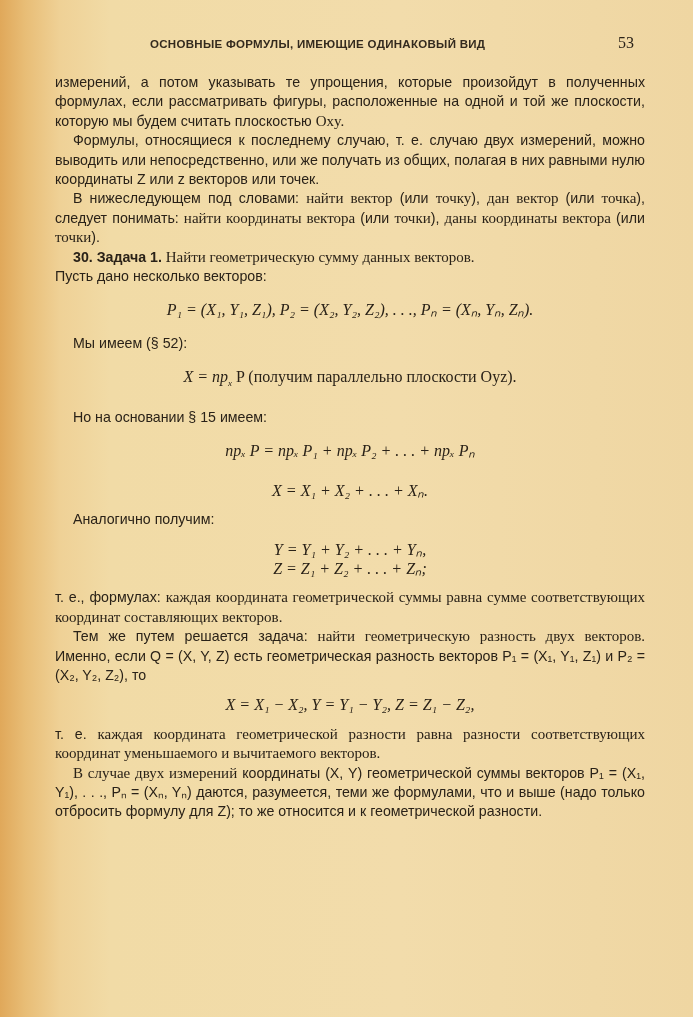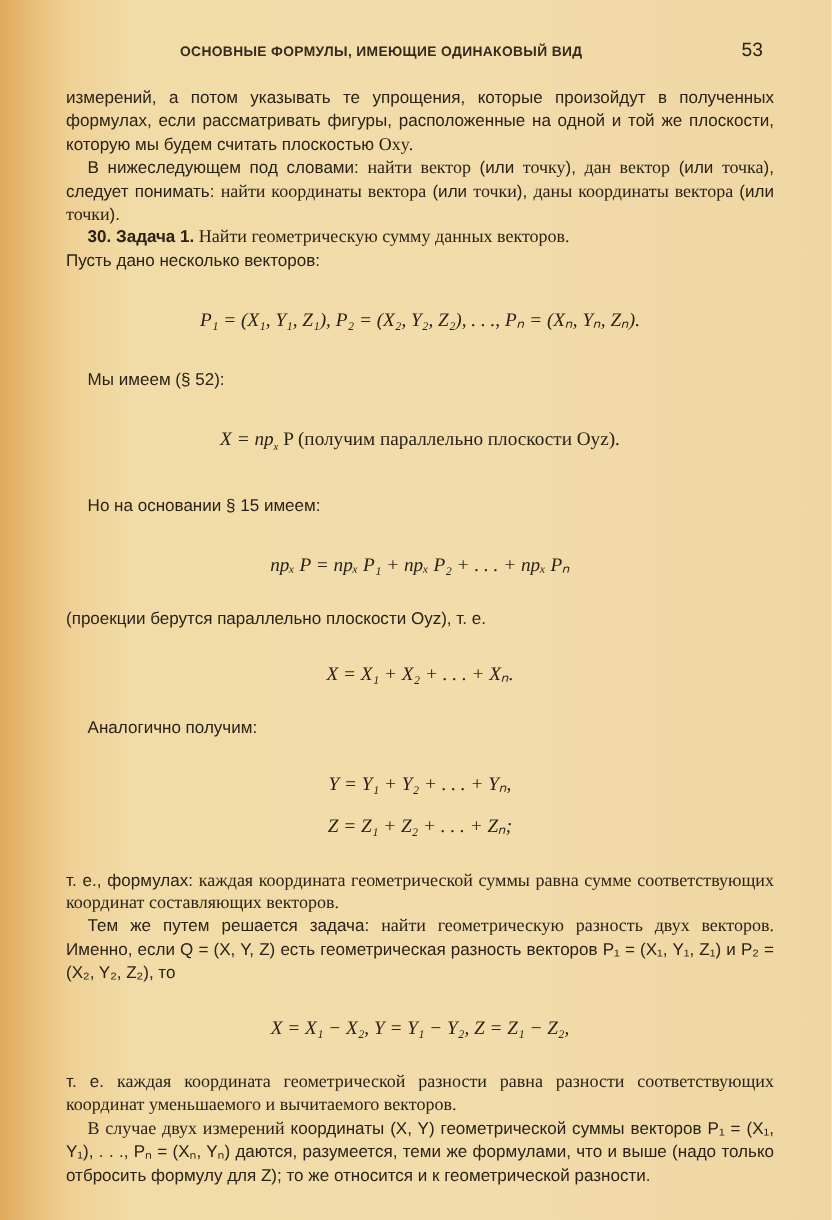--- a/index.html
+++ b/index.html
@@ -11,65 +11,65 @@
   }
   .page { position:absolute; left:0; top:0; width:581px; height:1017px; }
   .running-head {
     position:absolute; top:38px; left:150px; width:370px;
     font-family: "Liberation Sans", sans-serif;
     font-size:11.5px; letter-spacing:0.3px; font-weight:bold; color:#332a1e;
     text-transform: uppercase; font-variant: small-caps;
   }
   .page-number {
     position:absolute; top:34px; left:618px;
-    font-family: Liberation Sans, sans-serif; font-size:16px; color:#2a2218;
+    font-family: Liberation Serif, serif; font-size:16px; color:#2a2218;
   }
   .body-text {
     position:absolute; left:55px; top:73px; width:590px;
     font-family: "Liberation Sans", sans-serif;
     font-size:14.2px; line-height:19.4px; color:#2a2218;
     text-align: justify;
   }
   .para { margin:0; text-indent:18px; }
   .para.noindent { text-indent:0; }
   .it { font-family: "Liberation Serif", serif; font-size:15px; }
   .bold { font-weight:bold; }
   .formula {
     font-family: "Liberation Serif", serif; font-style:italic; font-size:16px;
-    text-align:center; margin:16px;
+    text-align:center; margin:0;
   }
   .formula .up { font-style:normal; }
   sub { font-size:9px; }
   .gap-s { height:10px; }
   .gap-m { height:14px; }
 </style>
 </head>
 <body>
 
 <div class="page">
   <div class="running-head">ОСНОВНЫЕ ФОРМУЛЫ, ИМЕЮЩИЕ ОДИНАКОВЫЙ ВИД</div>
   <div class="page-number">53</div>
 
   <div class="body-text">
     <p class="para noindent"><span>измерений, а потом указывать те упрощения, которые произойдут в полученных формулах, если рассматривать фигуры, расположенные на одной и той же плоскости, которую мы будем считать плоскостью </span><span class="it">Oxy.</span></p>
+    <p class="para">Формулы, относящиеся к последнему случаю, т. е. случаю двух измерений, можно выводить или непосредственно, или же получать из общих, полагая в них равными нулю координаты Z или z векторов или точек.</p>
     <p class="para"><span>В нижеследующем под словами: </span><span class="it">найти вектор</span><span> (или </span><span class="it">точку</span><span>), </span><span class="it">дан вектор</span><span> (или </span><span class="it">точка</span><span>), следует понимать: </span><span class="it">найти координаты вектора</span><span> (или </span><span class="it">точки</span><span>), </span><span class="it">даны координаты вектора</span><span> (или </span><span class="it">точки</span><span>).</span></p>
     <p class="para"><span class="bold">30. Задача 1.</span><span class="it"> Найти геометрическую сумму данных векторов.</span></p>
     <p class="para noindent">Пусть дано несколько векторов:</p>
     <div class="gap-m"></div>
     <p class="formula">P₁ = (X₁, Y₁, Z₁), P₂ = (X₂, Y₂, Z₂), . . ., Pₙ = (Xₙ, Yₙ, Zₙ).</p>
     <div class="gap-m"></div>
     <p class="para">Мы имеем (§ 52):</p>
     <div class="gap-m"></div>
     <p class="formula"><span>X = пр</span><sub>x</sub><span class="up"> P (получим параллельно плоскости Oyz).</span></p>
     <div class="gap-m"></div>
     <p class="para">Но на основании § 15 имеем:</p>
     <div class="gap-m"></div>
     <p class="formula">прₓ P = прₓ P₁ + прₓ P₂ + . . . + прₓ Pₙ</p>
     <div class="gap-s"></div>
-    <p class="para noindent">(проекции берутся параллельно плоскости Oyz), т. е.</p>
     <div class="gap-s"></div>
     <p class="formula">X = X₁ + X₂ + . . . + Xₙ.</p>
     <div class="gap-s"></div>
     <p class="para">Аналогично получим:</p>
     <div class="gap-s"></div>
     <p class="formula">Y = Y₁ + Y₂ + . . . + Yₙ,</p>
     <p class="formula">Z = Z₁ + Z₂ + . . . + Zₙ;</p>
     <div class="gap-s"></div>
     <p class="para noindent"><span>т. е., формулах: </span><span class="it">каждая координата геометрической суммы равна сумме соответствующих координат составляющих векторов.</span></p>
     <p class="para"><span>Тем же путем решается задача: </span><span class="it">найти геометрическую разность двух векторов.</span><span> Именно, если Q = (X, Y, Z) есть геометрическая разность векторов P₁ = (X₁, Y₁, Z₁) и P₂ = (X₂, Y₂, Z₂), то</span></p>

